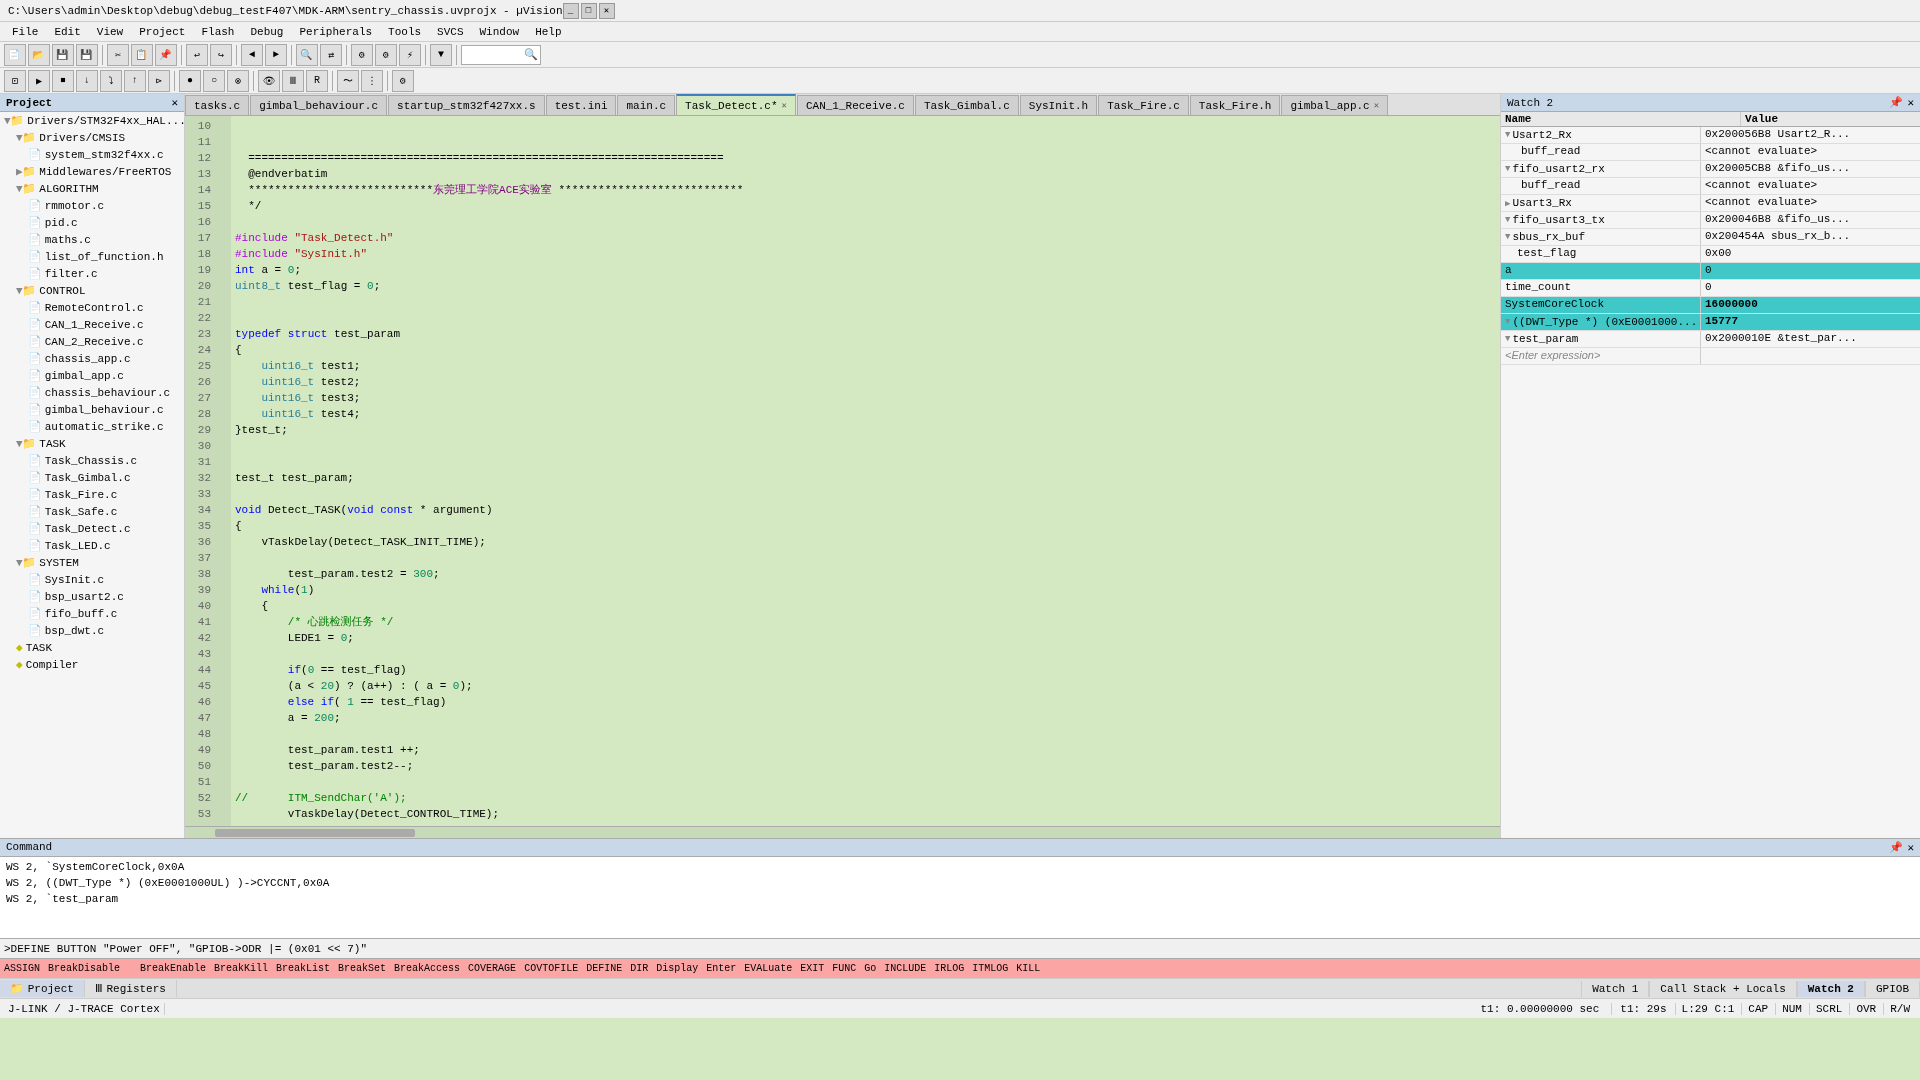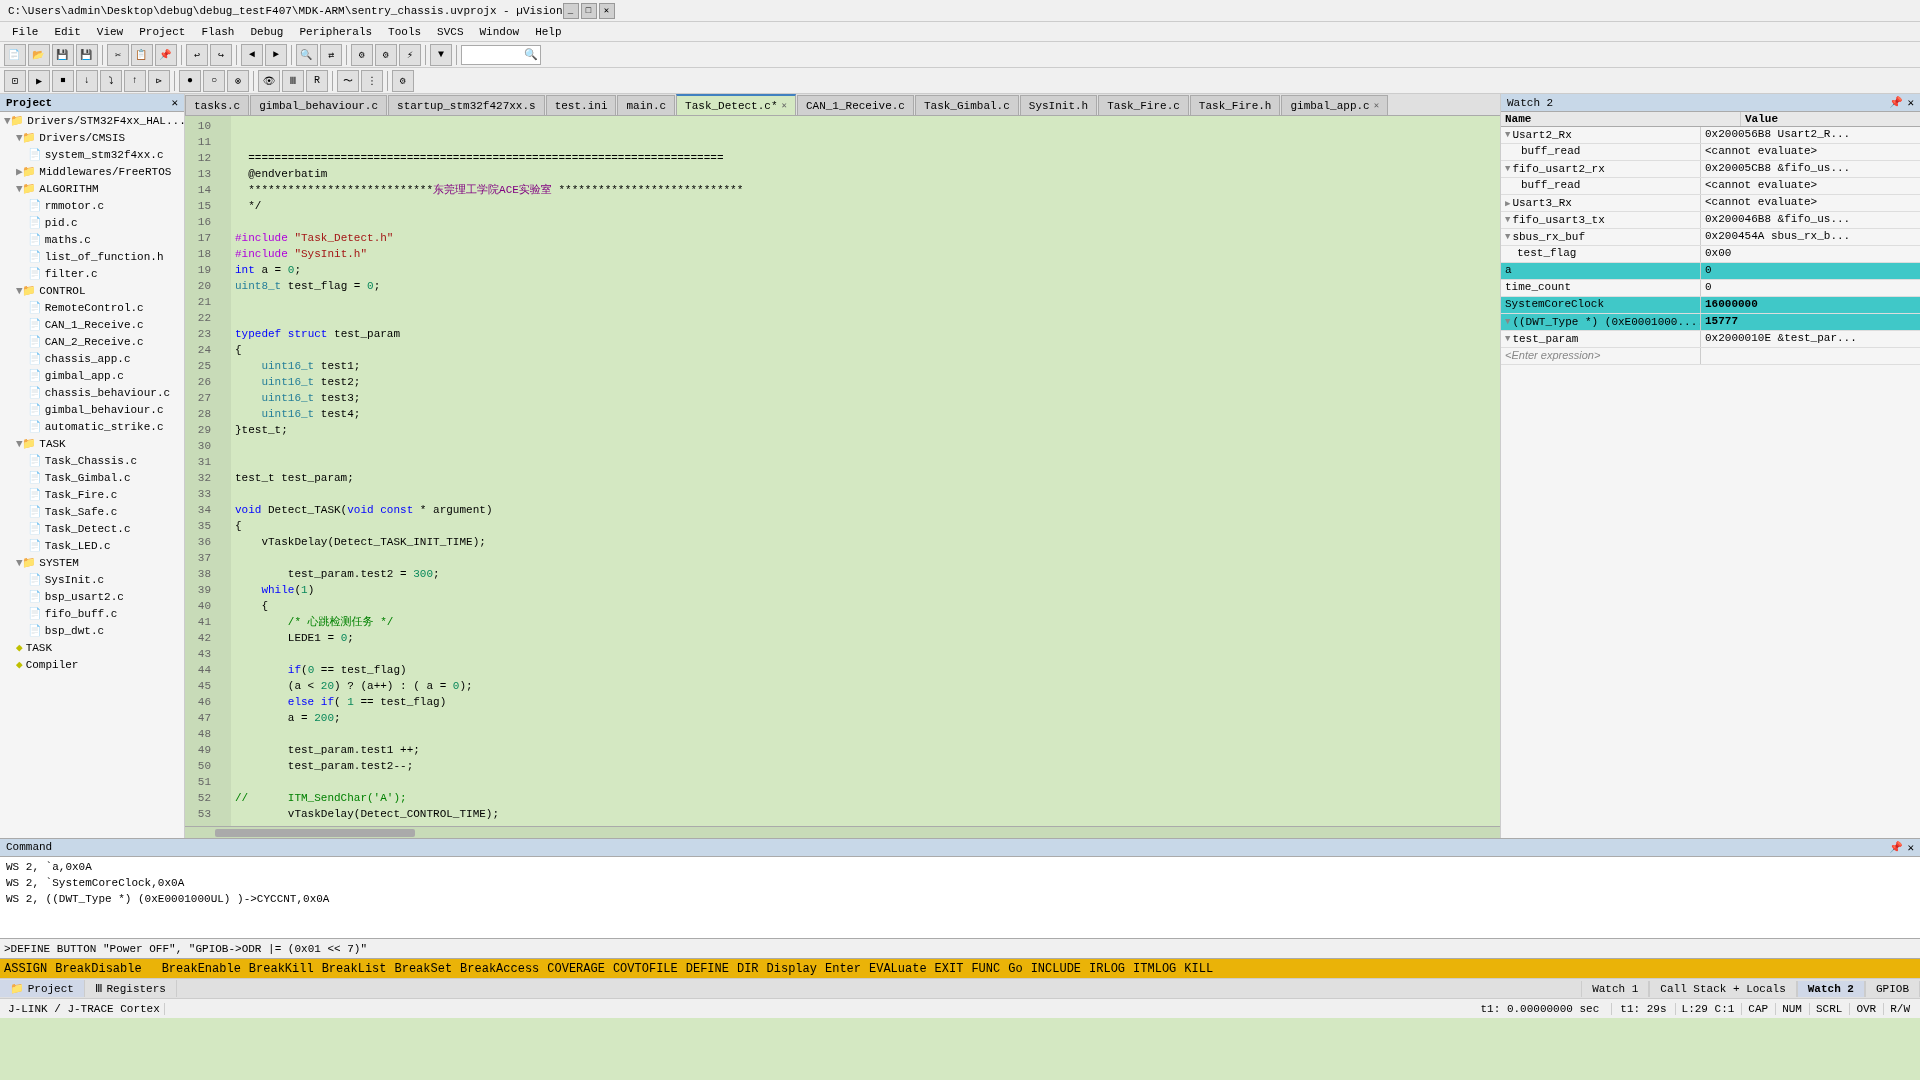--- a/index.html
+++ b/index.html
@@ -590,31 +590,31 @@
 
 <div style="height:120px;display:flex;flex-direction:column;background:#f5f5f5;border-top:1px solid #aaa;flex-shrink:0;">
   <div style="background:#c8d8e8;padding:2px 6px;font-size:11px;display:flex;justify-content:space-between;border-bottom:1px solid #aaa;">
     <span>Command</span>
     <div style="display:flex;gap:4px;">
       <span style="cursor:pointer;">📌</span>
       <span style="cursor:pointer;">✕</span>
     </div>
   </div>
   <div id="command-output" style="flex:1;overflow-y:auto;padding:2px 6px;font-size:11px;line-height:16px;background:white;font-family:Consolas,Courier New,monospace;">
-    <div>WS 2, `a,0x0A</div>
     <div>WS 2, `SystemCoreClock,0x0A</div>
     <div>WS 2, ((DWT_Type *) (0xE0001000UL) )-&gt;CYCCNT,0x0A</div>
+    <div>WS 2, `test_param</div>
 
   </div>
   <div style="height:20px;background:#f0f0f0;border-top:1px solid #aaa;display:flex;align-items:center;padding:0 4px;font-size:11px;">
     <input type="text" value="&gt;DEFINE BUTTON &quot;Power OFF&quot;, &quot;GPIOB-&gt;ODR |= (0x01 &lt;&lt; 7)&quot;" style="flex: 1 1 0%; border: none; background: transparent; font-size: 11px; font-family: Consolas, &quot;Courier New&quot;, monospace;">
   </div>
 </div>
 
-<div id="autocomplete-bar" style="height:20px;background:#eab308;border-top:1px solid #aaa;display:flex;align-items:center;padding:0 4px;font-size:12px;overflow:hidden;white-space:nowrap;">
+<div id="autocomplete-bar" style="height:20px;background:#fca5a5;border-top:1px solid #aaa;display:flex;align-items:center;padding:0 4px;font-size:10px;overflow:hidden;white-space:nowrap;">
   <span style="margin-right:8px;cursor:pointer;">ASSIGN</span>
   <span style="margin-right:20px;cursor:pointer;">BreakDisable</span>
   <span style="margin-right:8px;cursor:pointer;">BreakEnable</span>
   <span style="margin-right:8px;cursor:pointer;">BreakKill</span>
   <span style="margin-right:8px;cursor:pointer;">BreakList</span>
   <span style="margin-right:8px;cursor:pointer;">BreakSet</span>
   <span style="margin-right:8px;cursor:pointer;">BreakAccess</span>
   <span style="margin-right:8px;cursor:pointer;">COVERAGE</span>
   <span style="margin-right:8px;cursor:pointer;">COVTOFILE</span>
   <span style="margin-right:8px;cursor:pointer;">DEFINE</span>

